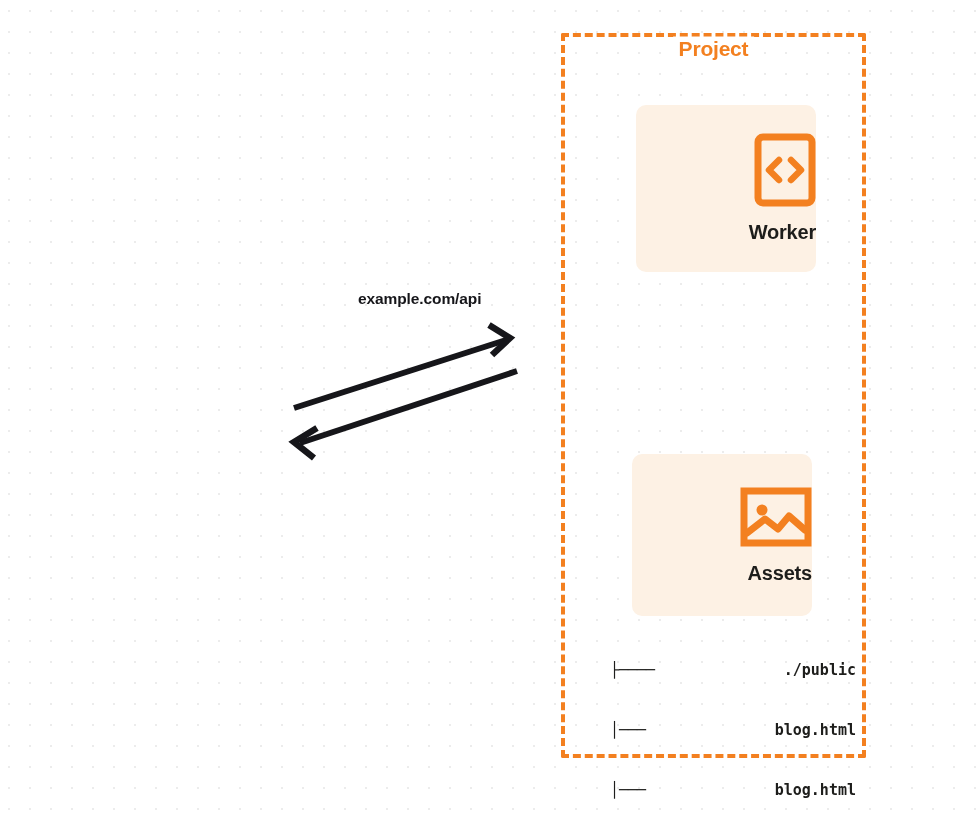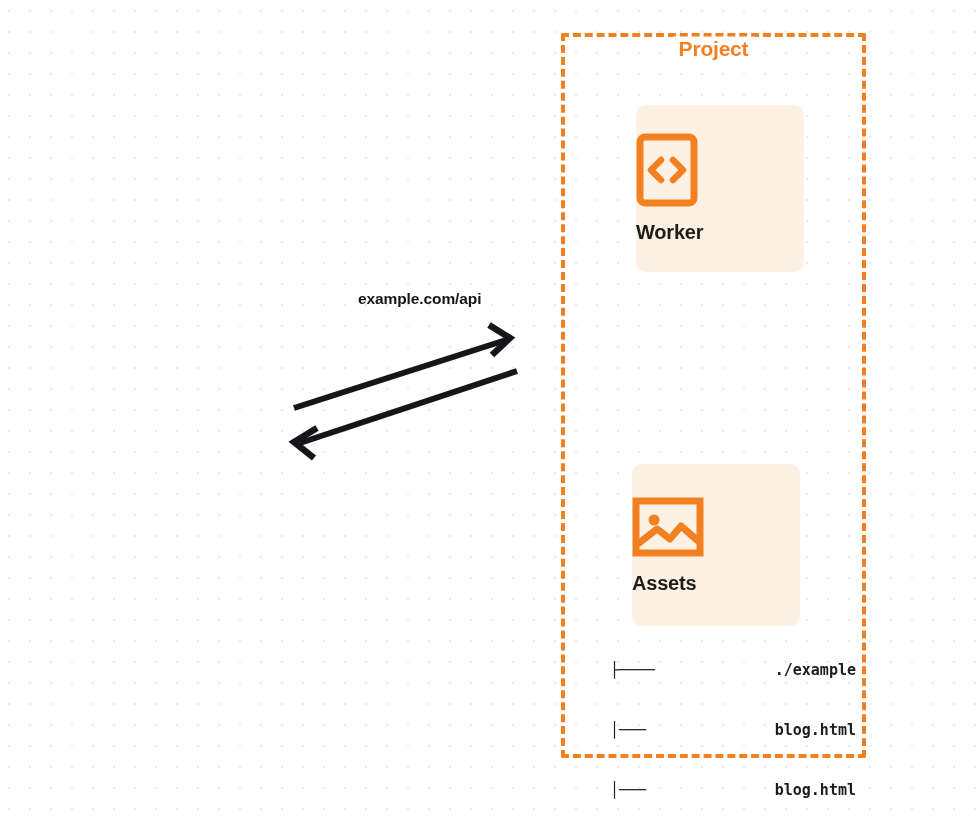--- a/index.html
+++ b/index.html
@@ -92,35 +92,35 @@
     margin-top: 16px;
   }
 
   
   .card {
     position: absolute;
     background: #fdf1e4;
     border-radius: 10px;
     display: flex;
     flex-direction: column;
-    align-items: flex-start;
+    align-items: flex-end;
     justify-content: center;
+    padding-left: 12px;
   }
   .card-worker {
     left: 71px;
     top: 68px;
     width: 168px;
     height: 167px;
   }
   .card-assets {
     left: 67px;
     top: 417px;
     width: 168px;
     height: 162px;
-    margin-top: 10px;
   }
   .card-icon {
     line-height: 0;
     margin-bottom: 14px;
   }
   .card-label {
     font-size: 20px;
     font-weight: bold;
     color: #1d1d1b;
     letter-spacing: -0.2px;
@@ -191,21 +191,21 @@
           <circle cx="22" cy="24" r="5.5" fill="#f38020"></circle>
           <polyline points="7,47 25,33 38,43 49,30 65,44" fill="none" stroke="#f38020" stroke-width="7" stroke-linecap="round" stroke-linejoin="round"></polyline>
         </svg>
       </span>
       <span class="card-label">Assets</span>
     </div>
 
     <div class="file-tree">
       <div class="tree-row">
         <span class="tree-branch">├────</span>
-        <span class="tree-name">./example</span>
+        <span class="tree-name">./public</span>
       </div>
       <div class="tree-row">
         <span class="tree-branch">│───</span>
         <span class="tree-name">blog.html</span>
       </div>
       <div class="tree-row">
         <span class="tree-branch">│───</span>
         <span class="tree-name">blog.html</span>
       </div>
       

